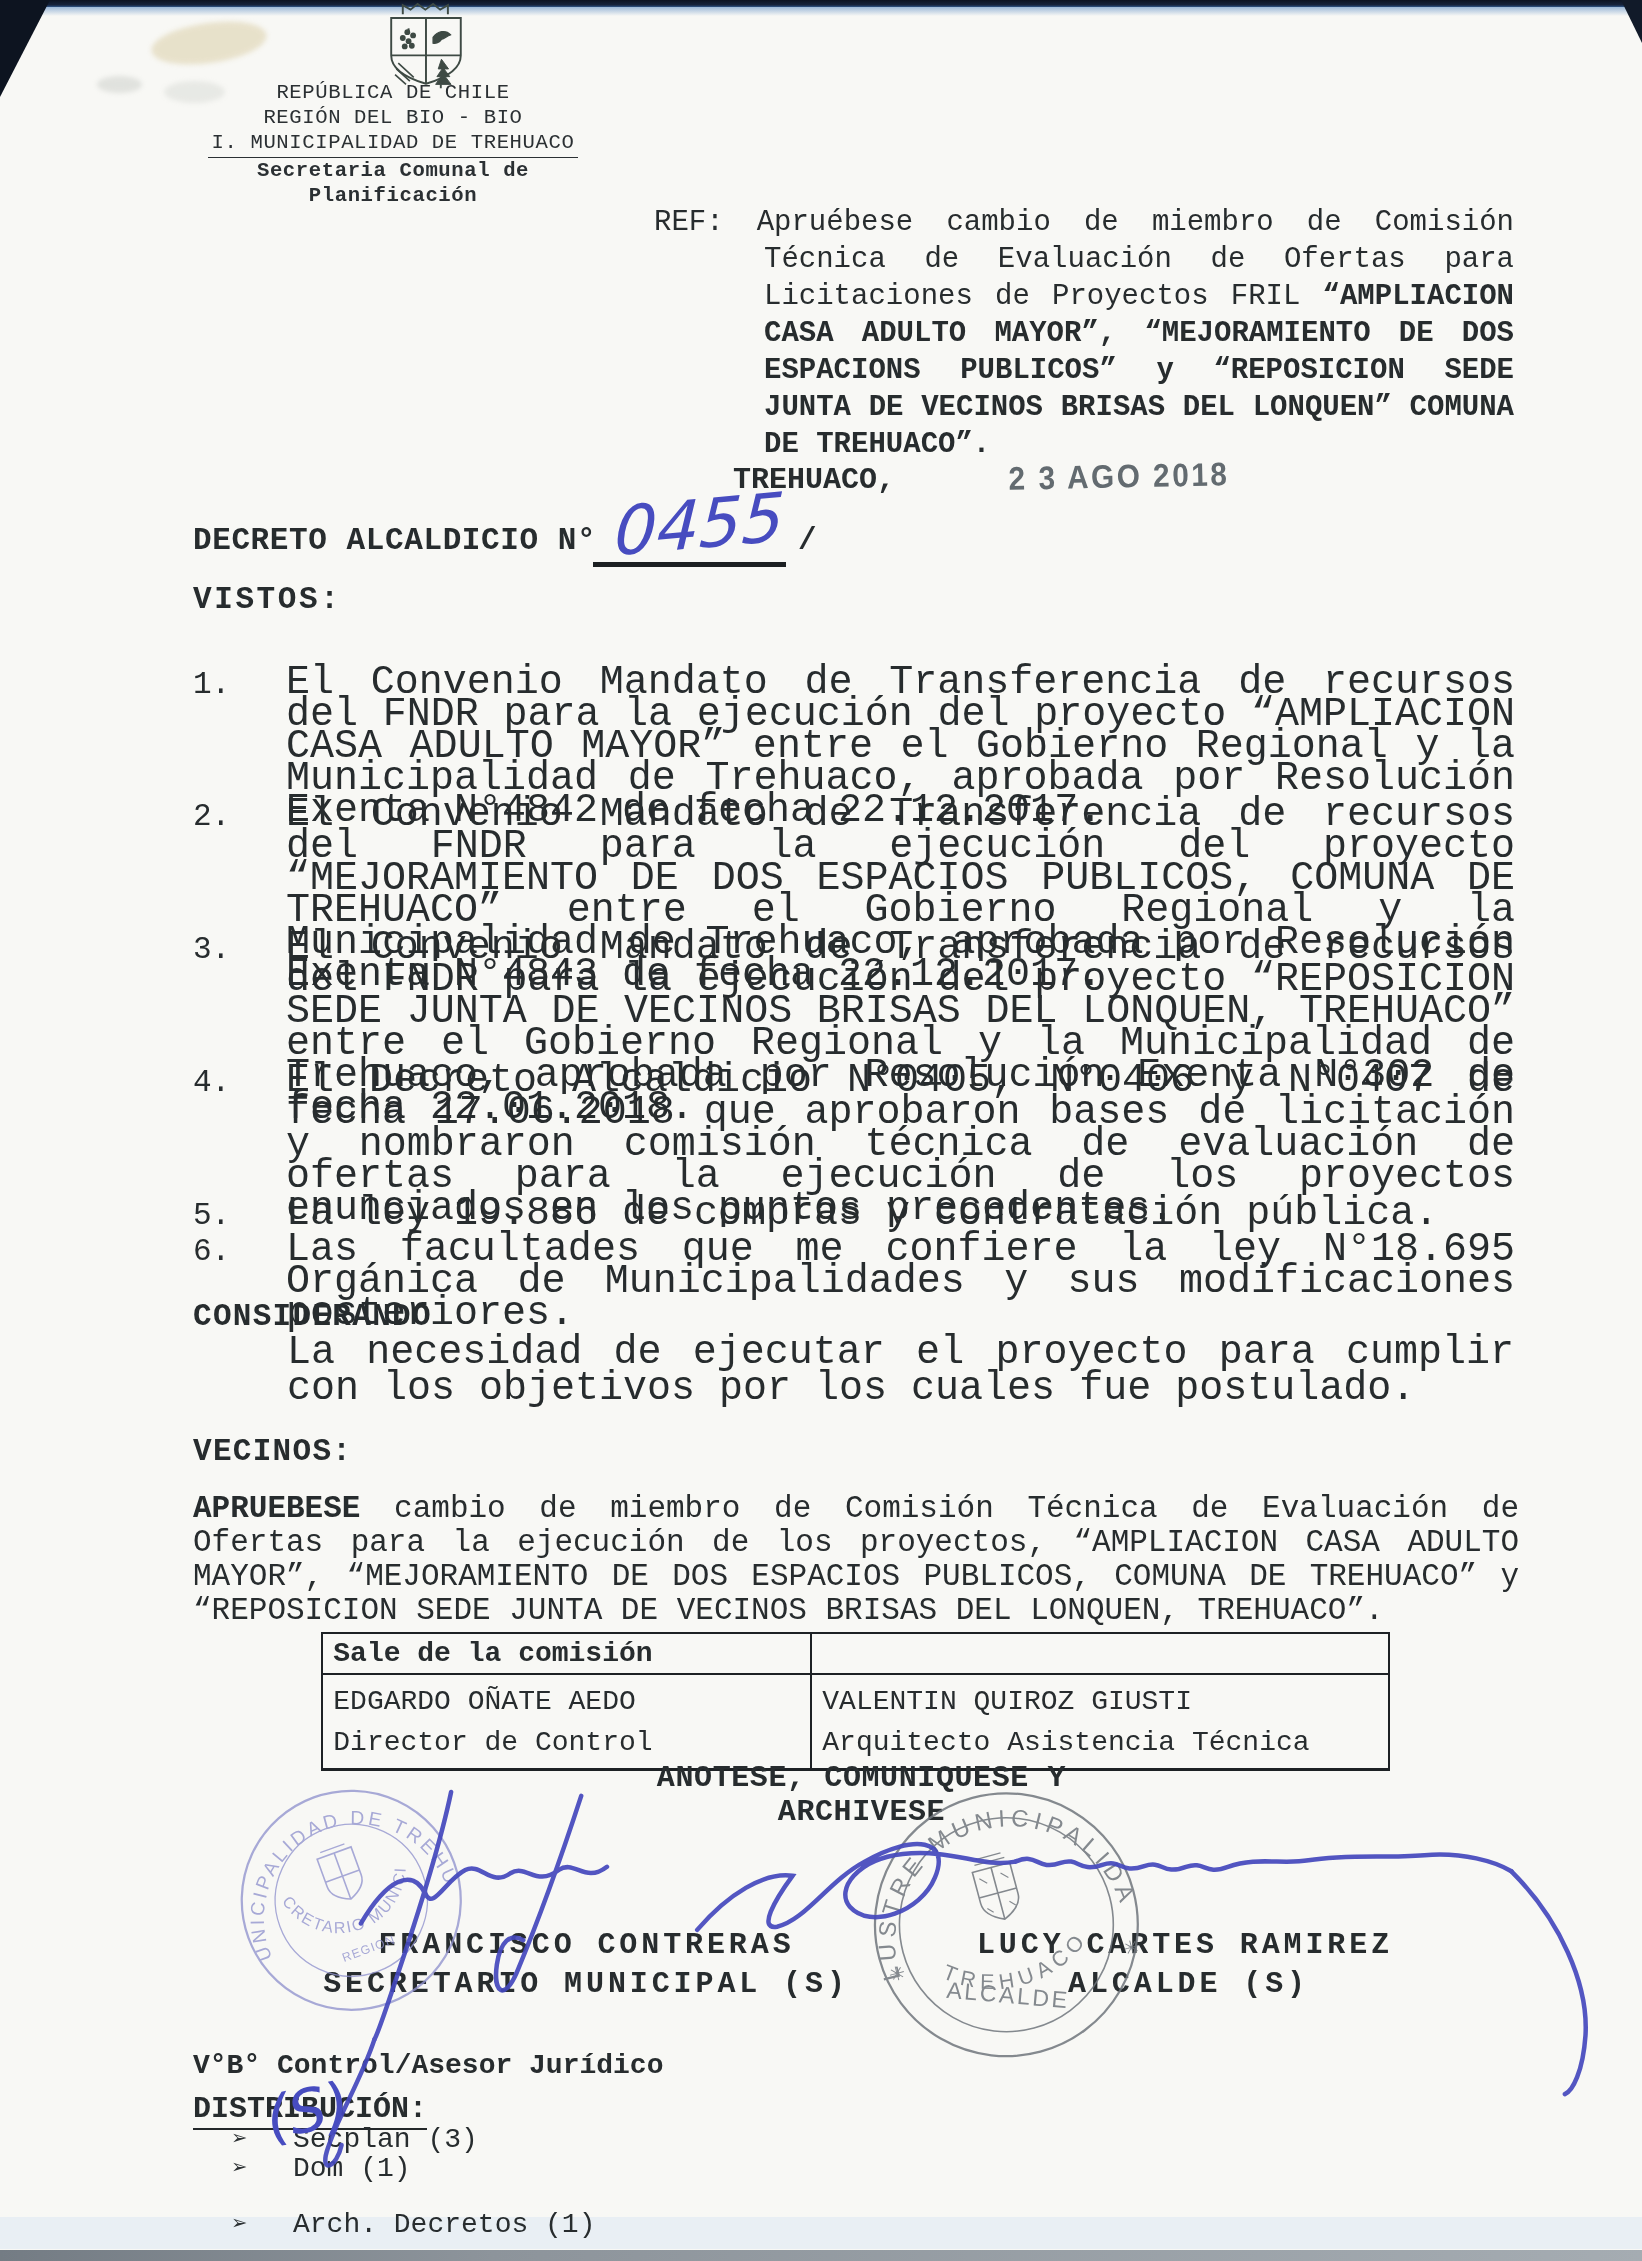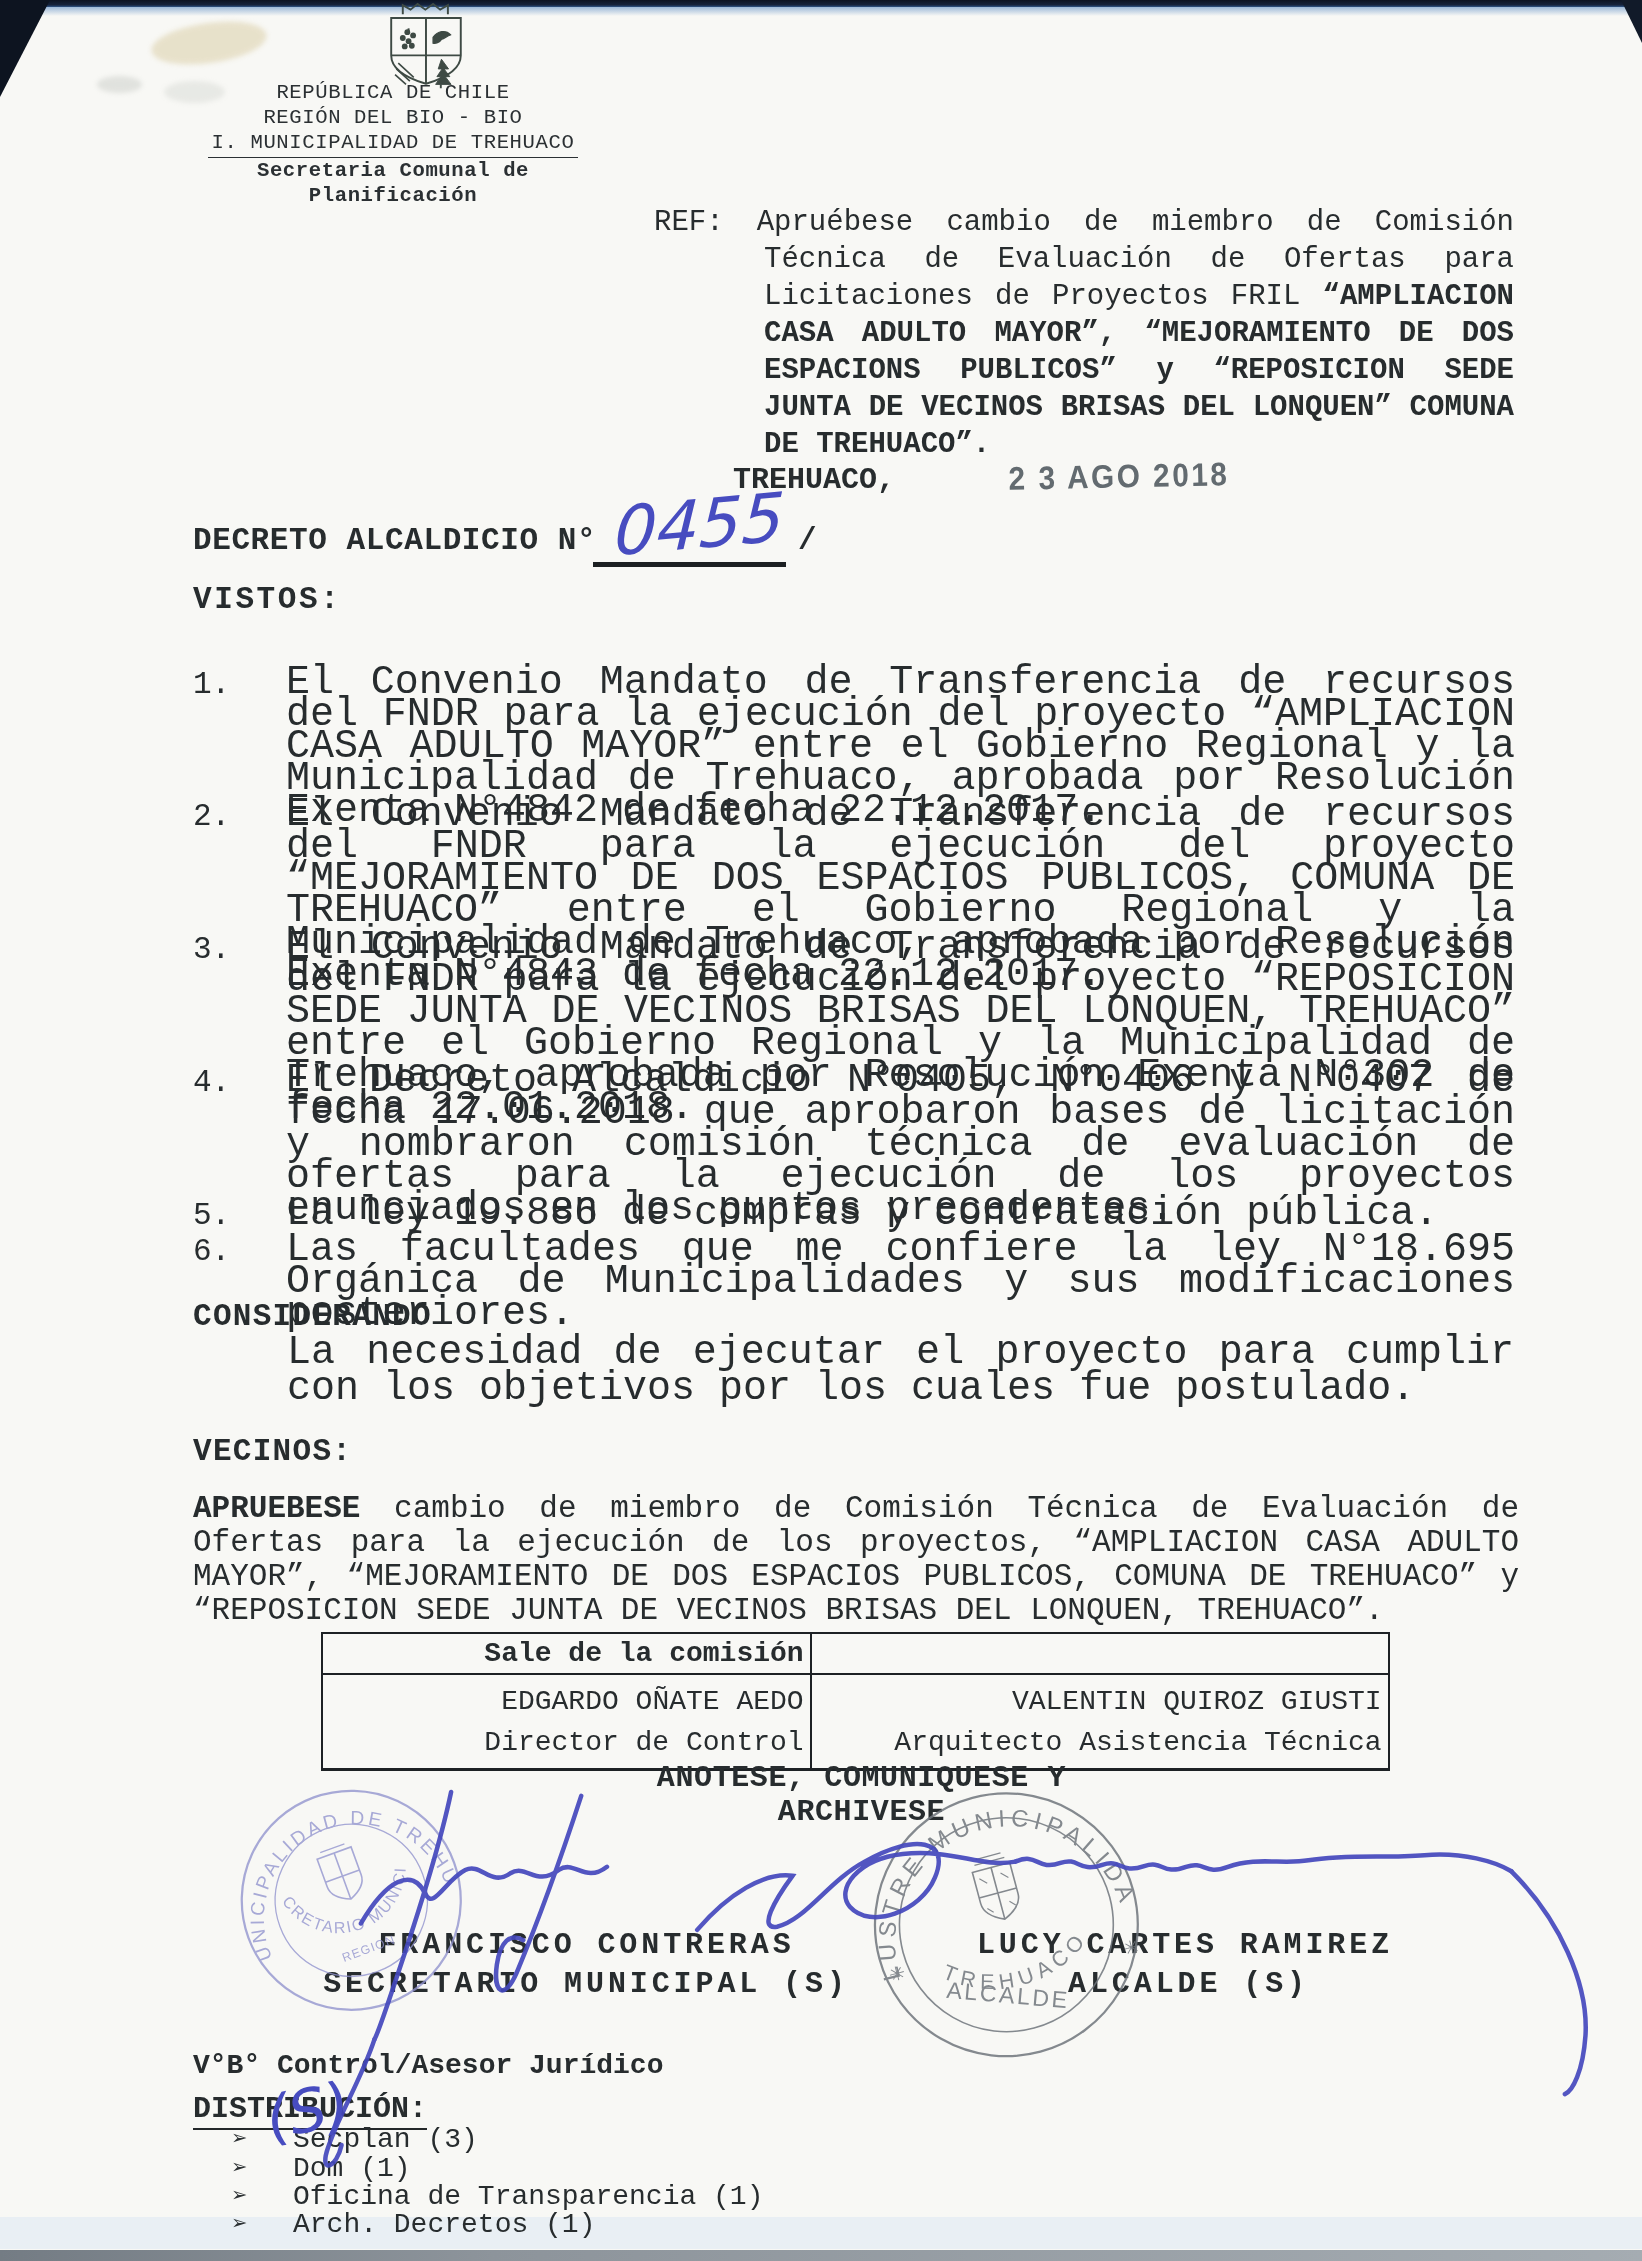--- a/index.html
+++ b/index.html
@@ -43,21 +43,21 @@
   .item .itxt{margin-left:93px;font-size:40px;line-height:32px;text-align:justify;}
   
   #considerando-title{left:193px;top:1299px;font-size:31px;font-weight:bold;letter-spacing:1.3px;}
   #considerando-body{left:287px;top:1335px;width:1227px;font-size:40px;line-height:36px;text-align:justify;}
   #decreto-title{left:193px;top:1434px;font-size:31px;font-weight:bold;letter-spacing:1.3px;}
   #apruebese-para{left:193px;top:1492px;width:1326px;font-size:31px;line-height:34px;text-align:justify;}
   
   #commission-table{left:321px;top:1632px;width:1069px;border:2.6px solid #1d2124;box-sizing:border-box;background:rgba(255,255,255,.0);}
   .trow{display:flex;}
   .thead{border-bottom:2.6px solid #1d2124;}
-  .tcell{box-sizing:border-box;padding:2.6px 6.4px 3.9px 10.3px;text-align:right;}
+  .tcell{box-sizing:border-box;padding:2.6px 6.4px 3.9px 10.3px;}
   .c1{width:489px;border-right:2.6px solid #1d2124;}
   .c2{flex:1;}
   .thead .tcell{font-size:28px;font-weight:bold;line-height:33px;}
   .tbody .tcell{font-size:28px;line-height:41px;padding-top:5.2px;padding-bottom:6.4px;}
   #table-bottom-line{left:321px;top:1768px;width:1069px;height:2.6px;background:#1d2124;}
   
   #closing-line{left:570px;top:1761px;width:583px;text-align:center;font-size:30px;font-weight:bold;letter-spacing:0.6px;}
   .sig-name{font-size:30px;font-weight:bold;letter-spacing:3.9px;text-align:center;}
   #sig-left-name{left:358px;top:1928px;width:457px;}
   #sig-left-role{left:322px;top:1967px;width:528px;}
@@ -155,21 +155,20 @@
 
   <div class="abs sig-name" id="sig-left-name">FRANCISCO CONTRERAS</div>
   <div class="abs sig-name" id="sig-left-role">SECRETARIO MUNICIPAL (S)</div>
   <div class="abs sig-name" id="sig-right-name">LUCY CARTES RAMIREZ</div>
   <div class="abs sig-name" id="sig-right-role">ALCALDE (S)</div>
 
   <div class="abs" id="vb-line">V°B° Control/Asesor Jurídico</div>
   <div class="abs" id="dist-title">DISTRIBUCIÓN:</div>
   <div class="dist-item" style="top:2123px"><span class="bullet">➢</span><span>Secplan (3)</span></div>
   <div class="dist-item" style="top:2152px"><span class="bullet">➢</span><span>Dom (1)</span></div>
-  <div class="dist-item" style="top:2180px"><span class="bullet">➢</span><span>Oficina de Transparencia (1)</span></div>
   <div class="dist-item" style="top:2208px"><span class="bullet">➢</span><span>Arch. Decretos (1)</span></div>
 
   <svg class="abs" id="overlay" viewBox="0 0 2550 3510" xmlns="http://www.w3.org/2000/svg">
 
     <g transform="translate(572,0)" stroke="#3e4a44" fill="none" stroke-width="3">
       <path d="M53,22 v-14 l12,7 11,-9 12,9 12,-9 11,9 12,-7 v14"></path>
       <path d="M35,28 h108 v58 c0,22 -24,35 -54,44 c-30,-9 -54,-22 -54,-44 z"></path>
       <path d="M89,28 v102 M35,86 h108"></path>
       <g fill="#3e4a44" stroke="none">
         <circle cx="60" cy="50" r="4.5"></circle>

